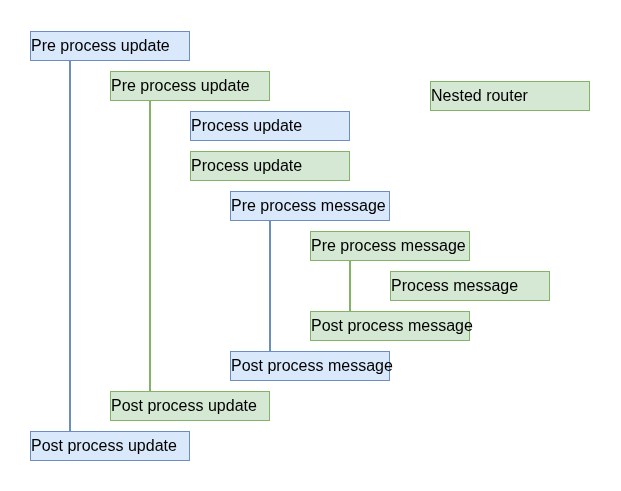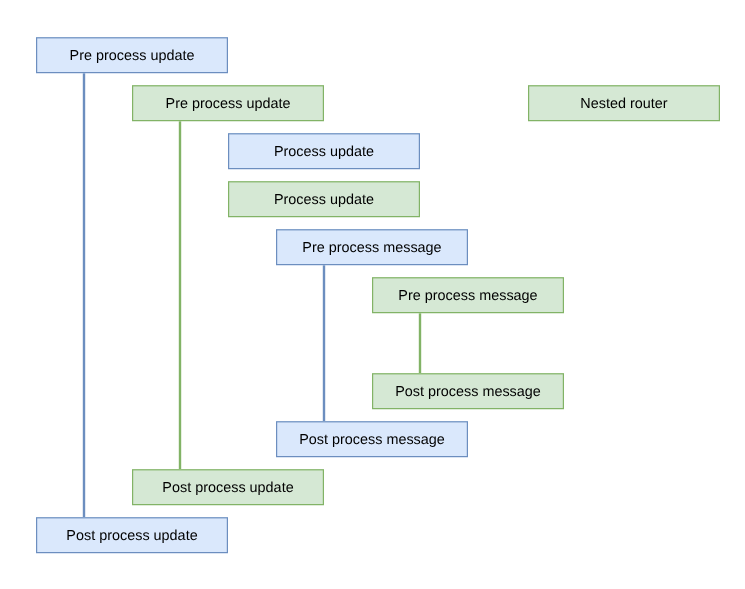--- a/index.html
+++ b/index.html
@@ -15,22 +15,22 @@
     background: #ffffff;
     overflow: hidden;
   }
   .node {
     position: absolute;
     width: 160px;
     height: 30px;
     box-sizing: border-box;
     display: flex;
     align-items: center;
-    justify-content: center;
-    font-size: 12px;
+    justify-content: flex-start;
+    font-size: 16px;
     color: #000000;
     white-space: nowrap;
     z-index: 2;
   }
   .node.blue {
     background: #dae8fc;
     border: 1px solid #6c8ebf;
   }
   .node.green {
     background: #d5e8d4;
@@ -56,40 +56,43 @@
 
   <div class="node blue" style="left:30px;  top:31px;">
     <span>Pre process update</span>
   </div>
 
 
   <div class="node green" style="left:110px; top:71px;">
     <span>Pre process update</span>
   </div>
 
-  <div class="node green" style="left:430px; top:71px;margin-left:10px;">
+  <div class="node green" style="left:430px; top:81px;">
     <span>Nested router</span>
   </div>
 
   <div class="node blue" style="left:190px; top:111px;">
     <span>Process update</span>
   </div>
 
   <div class="node green" style="left:190px; top:151px;">
     <span>Process update</span>
   </div>
 
   <div class="node blue" style="left:230px; top:191px;">
     <span>Pre process message</span>
   </div>
 
   <div class="node green" style="left:310px; top:231px;">
     <span>Pre process message</span>
   </div>
 
+  <div class="node green" style="left:390px; top:271px;">
+    <span>Process message</span>
+  </div>
 
   <div class="node green" style="left:310px; top:311px;">
     <span>Post process message</span>
   </div>
 
   <div class="node blue" style="left:230px; top:351px;">
     <span>Post process message</span>
   </div>
 
   <div class="node green" style="left:110px; top:391px;">

